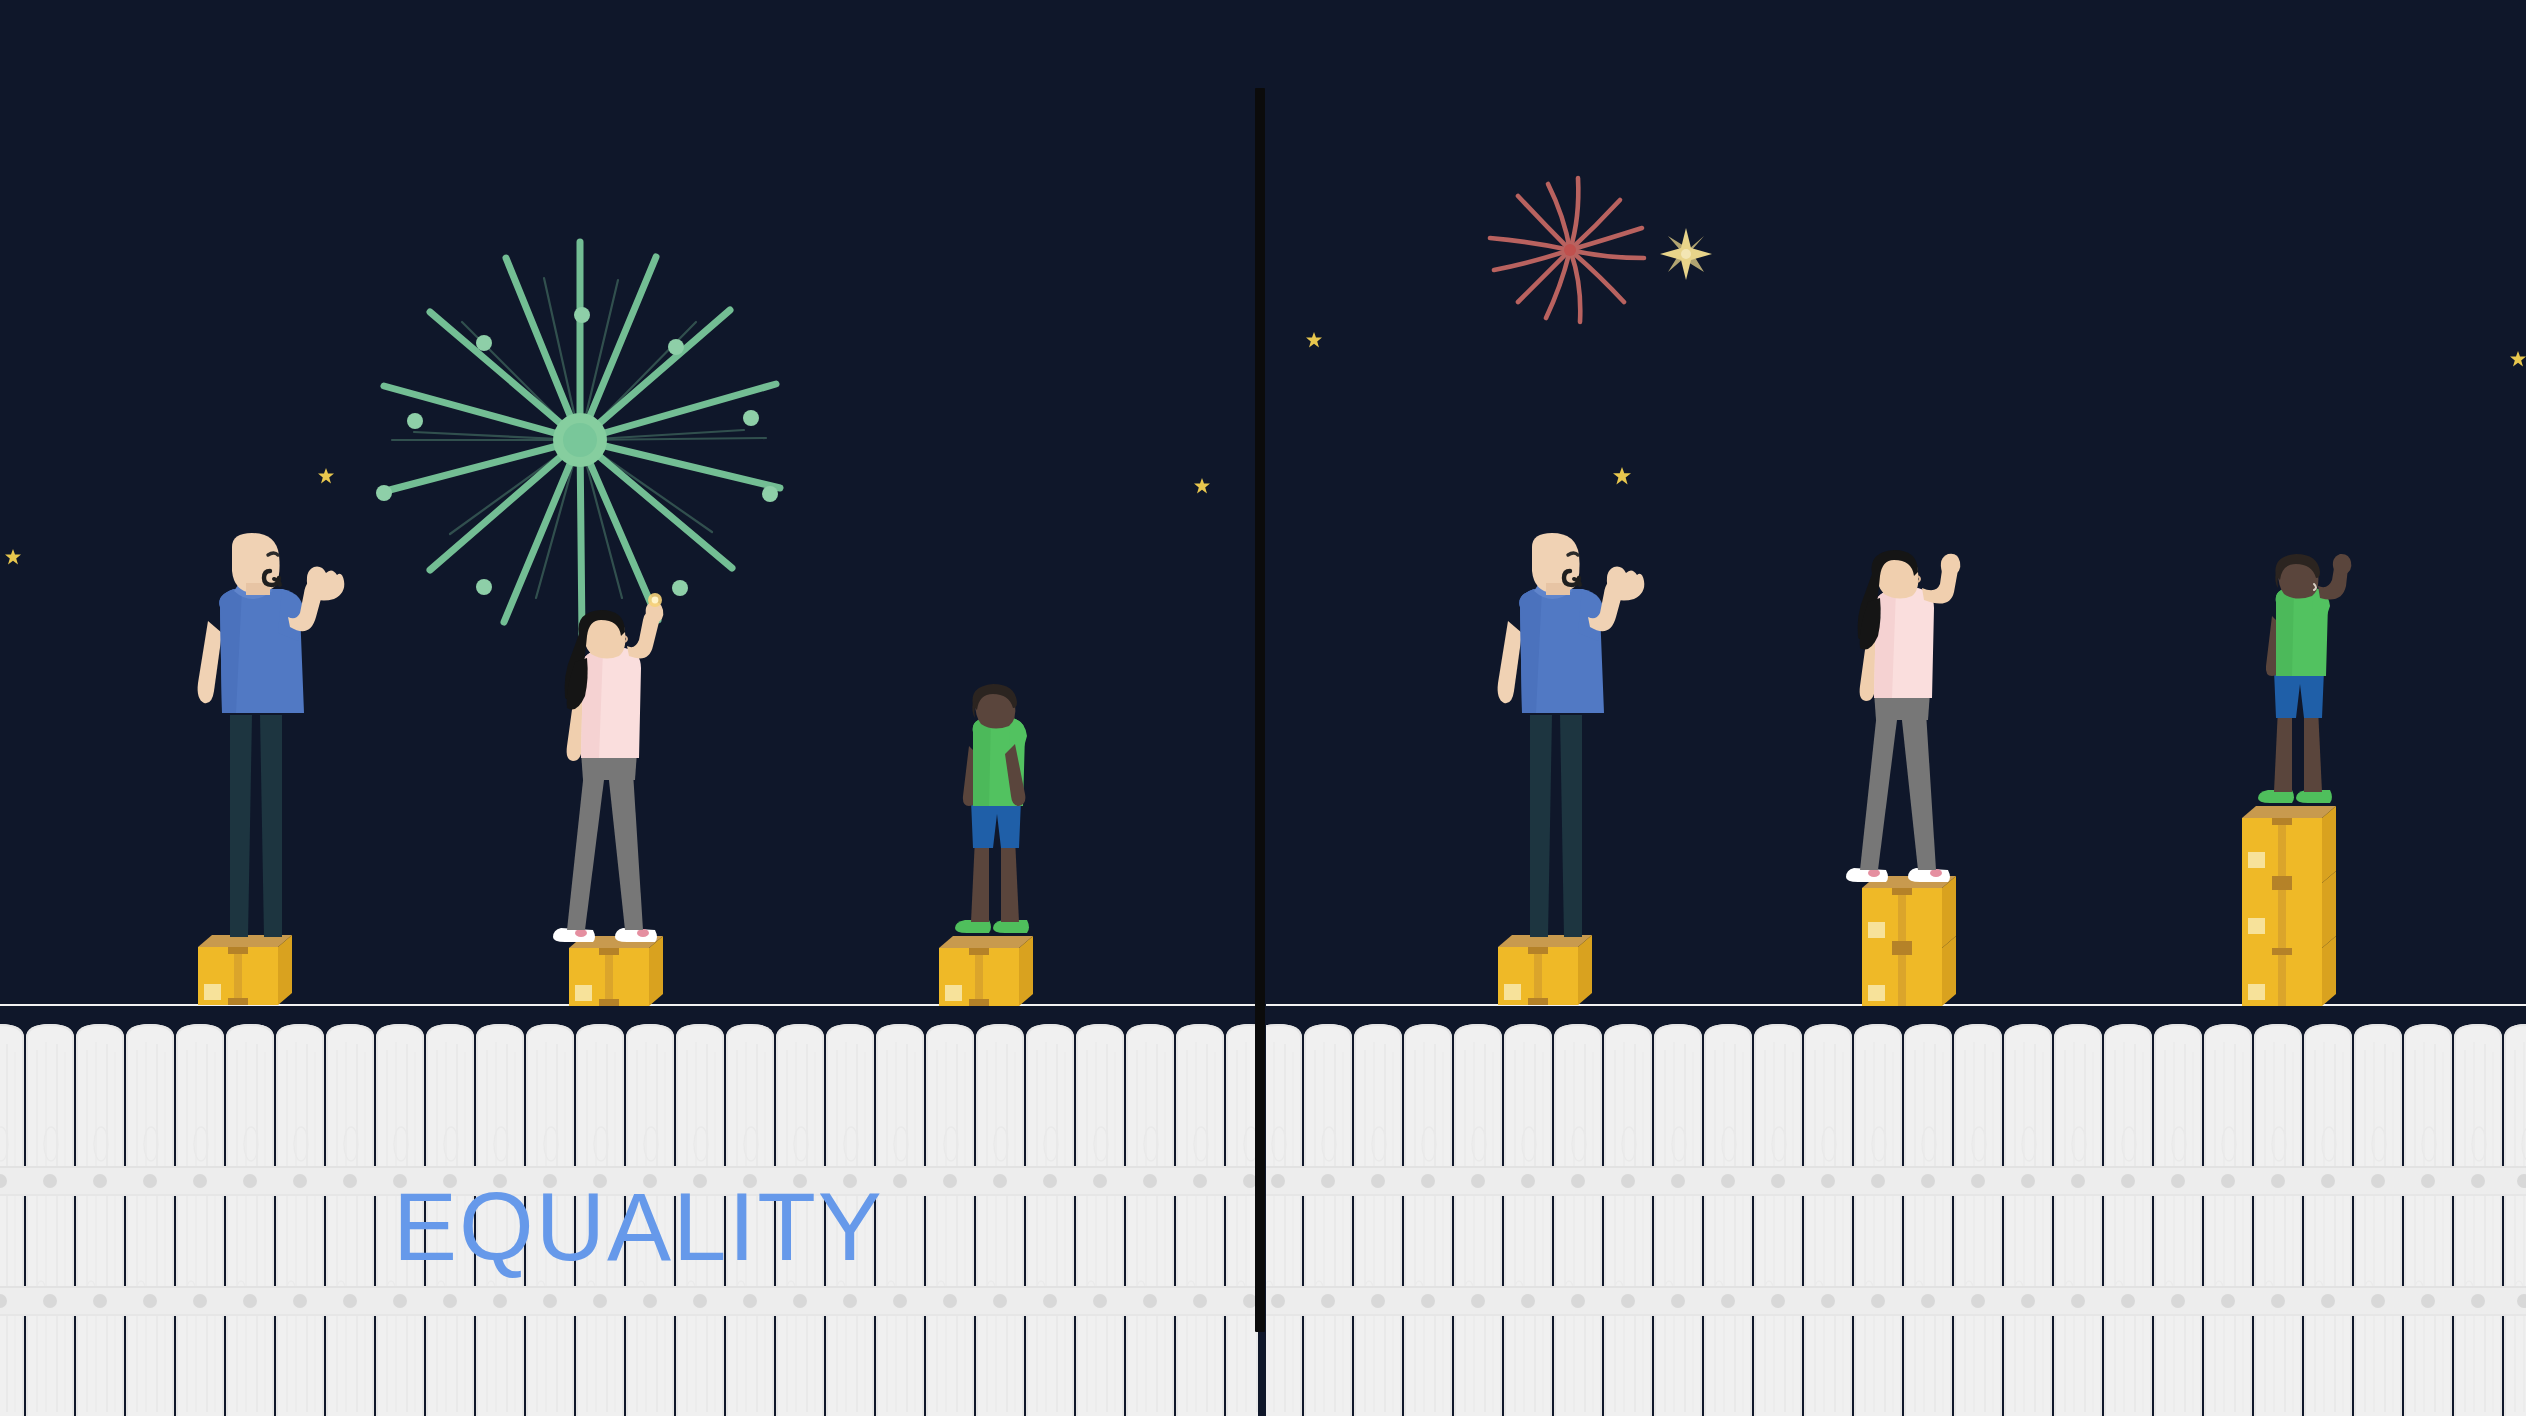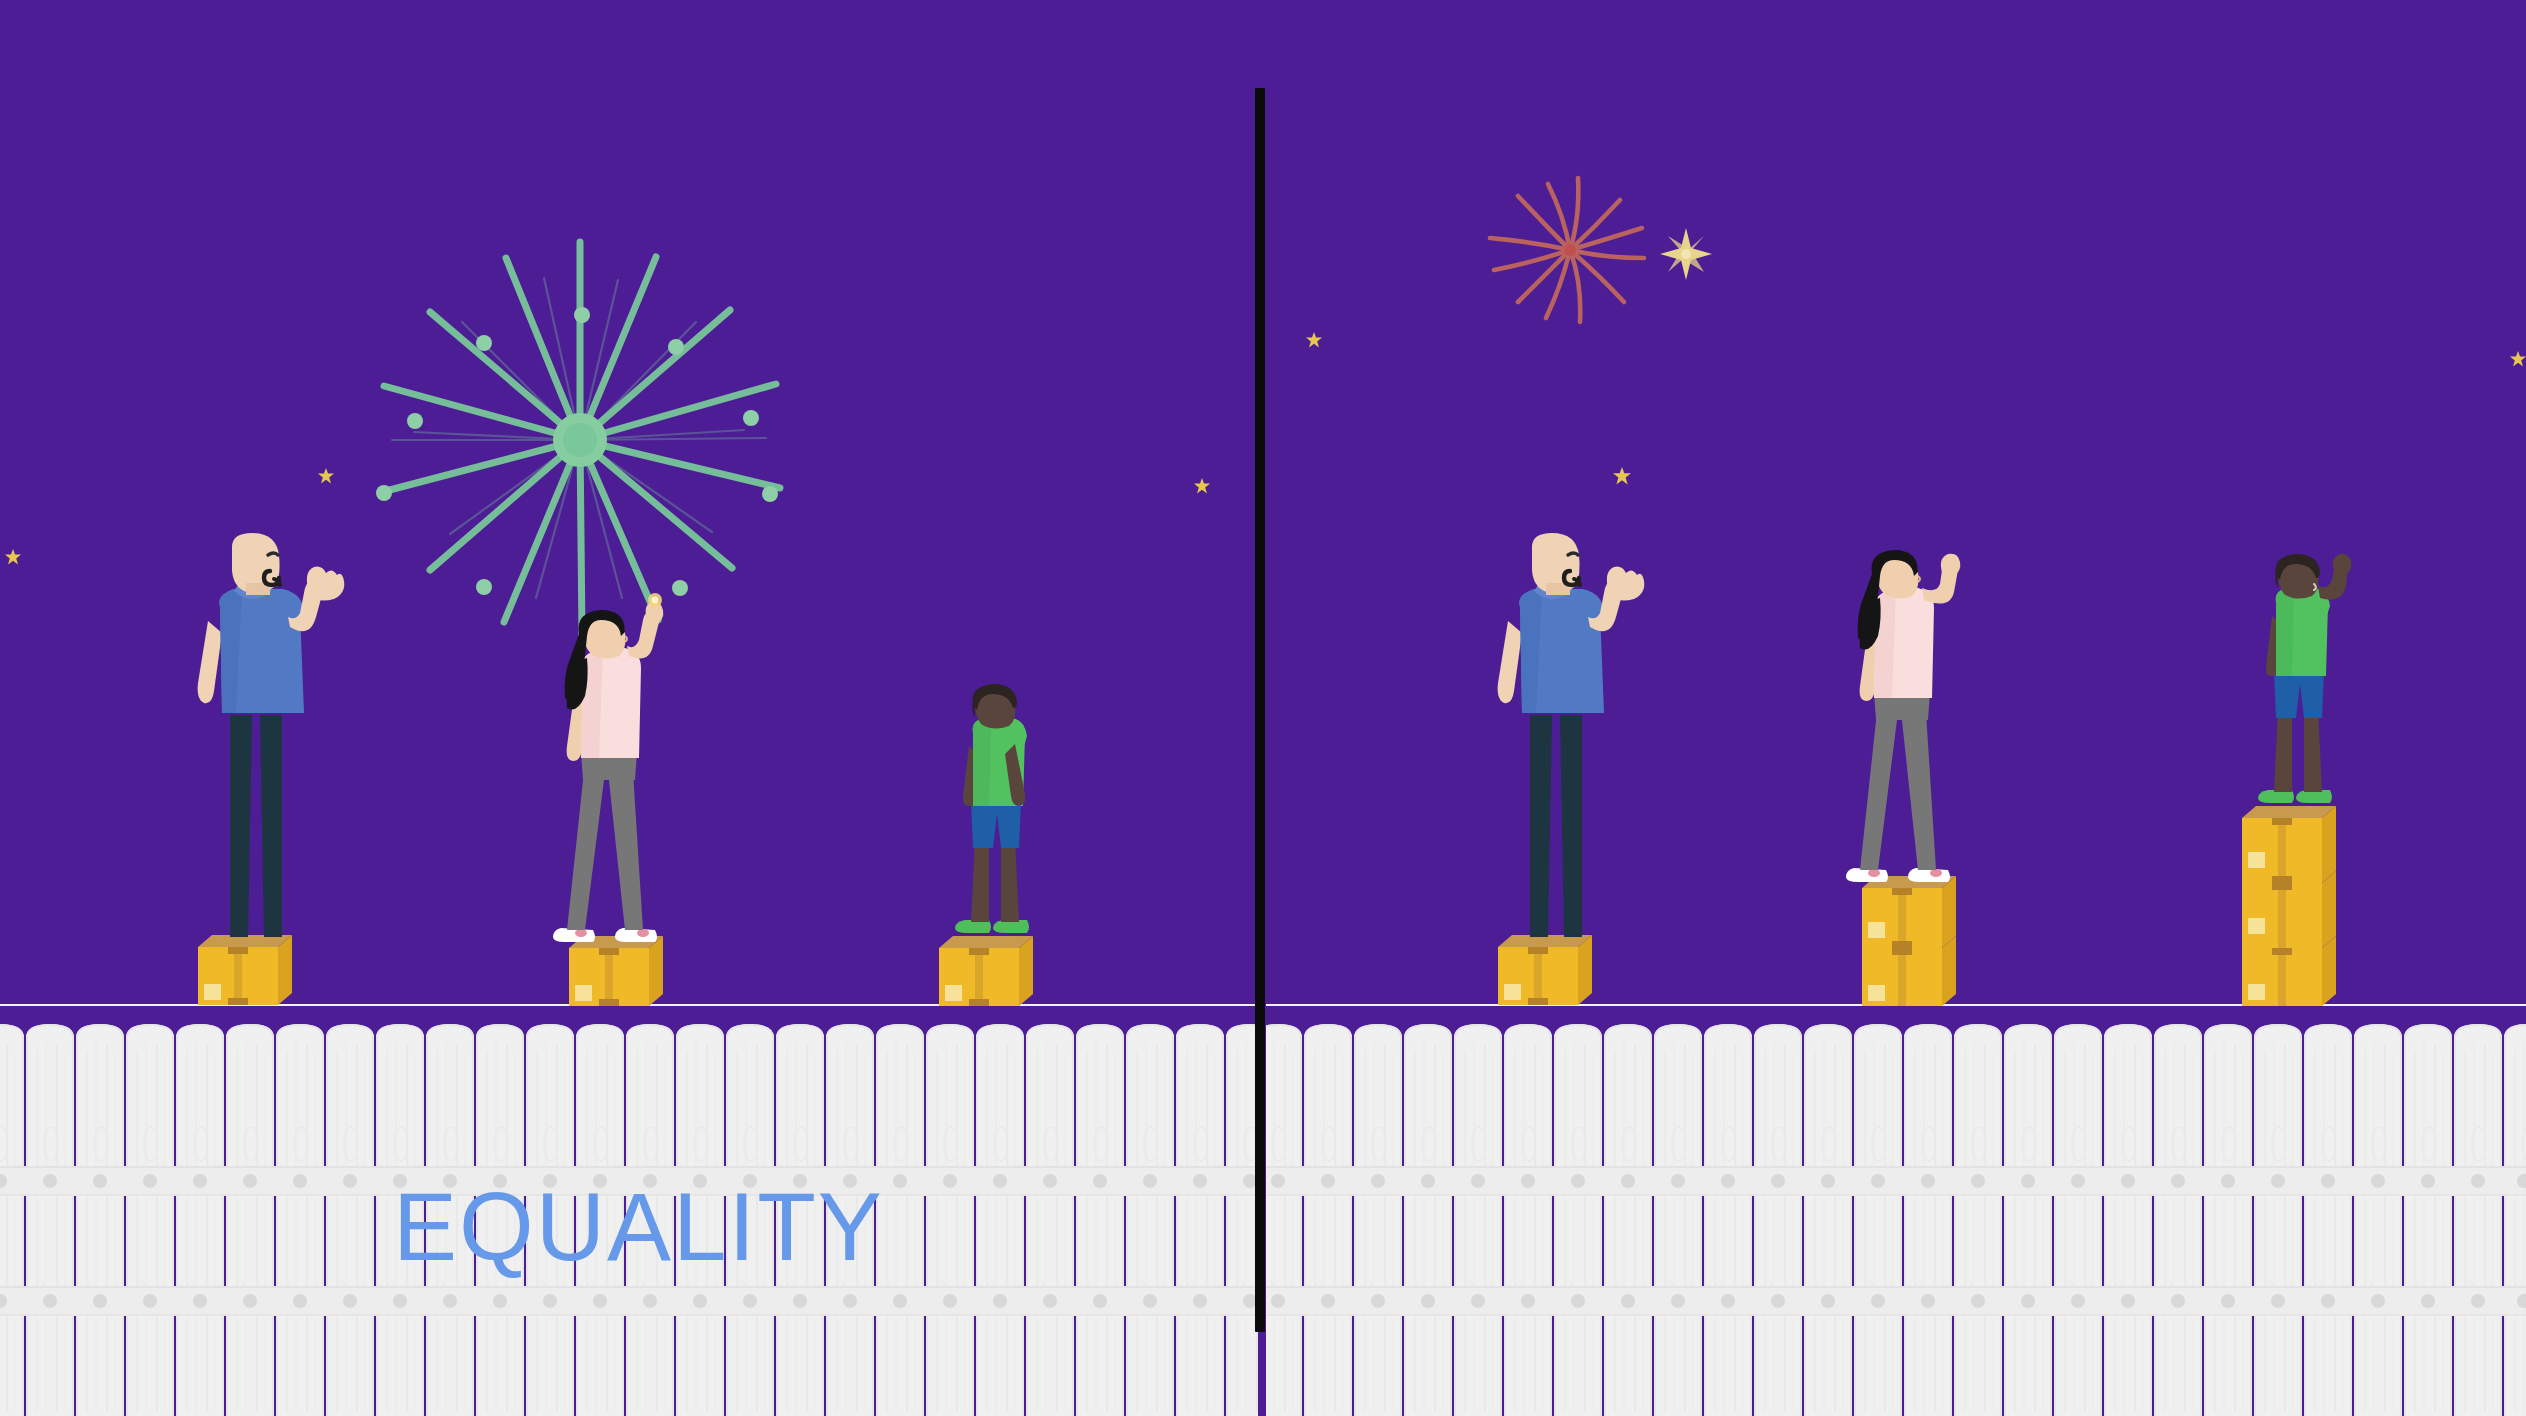--- a/index.html
+++ b/index.html
@@ -5,21 +5,21 @@
 <style>
   * { margin:0; padding:0; box-sizing:border-box; }
   html,body{
     background:#ffffff;
     font-family:"Liberation Sans", sans-serif;
   }
   #stage{
     position:relative;
     width:2526px;
     height:1416px;
-    background:#4c1d95;
+    background:#0f172a;
     overflow:hidden;
   }
 
   
   .divider{
     position:absolute;
     left:1255px; top:88px;
     width:10px; height:1244px;
     background:#0b0b0b;
     border-radius:1px;

